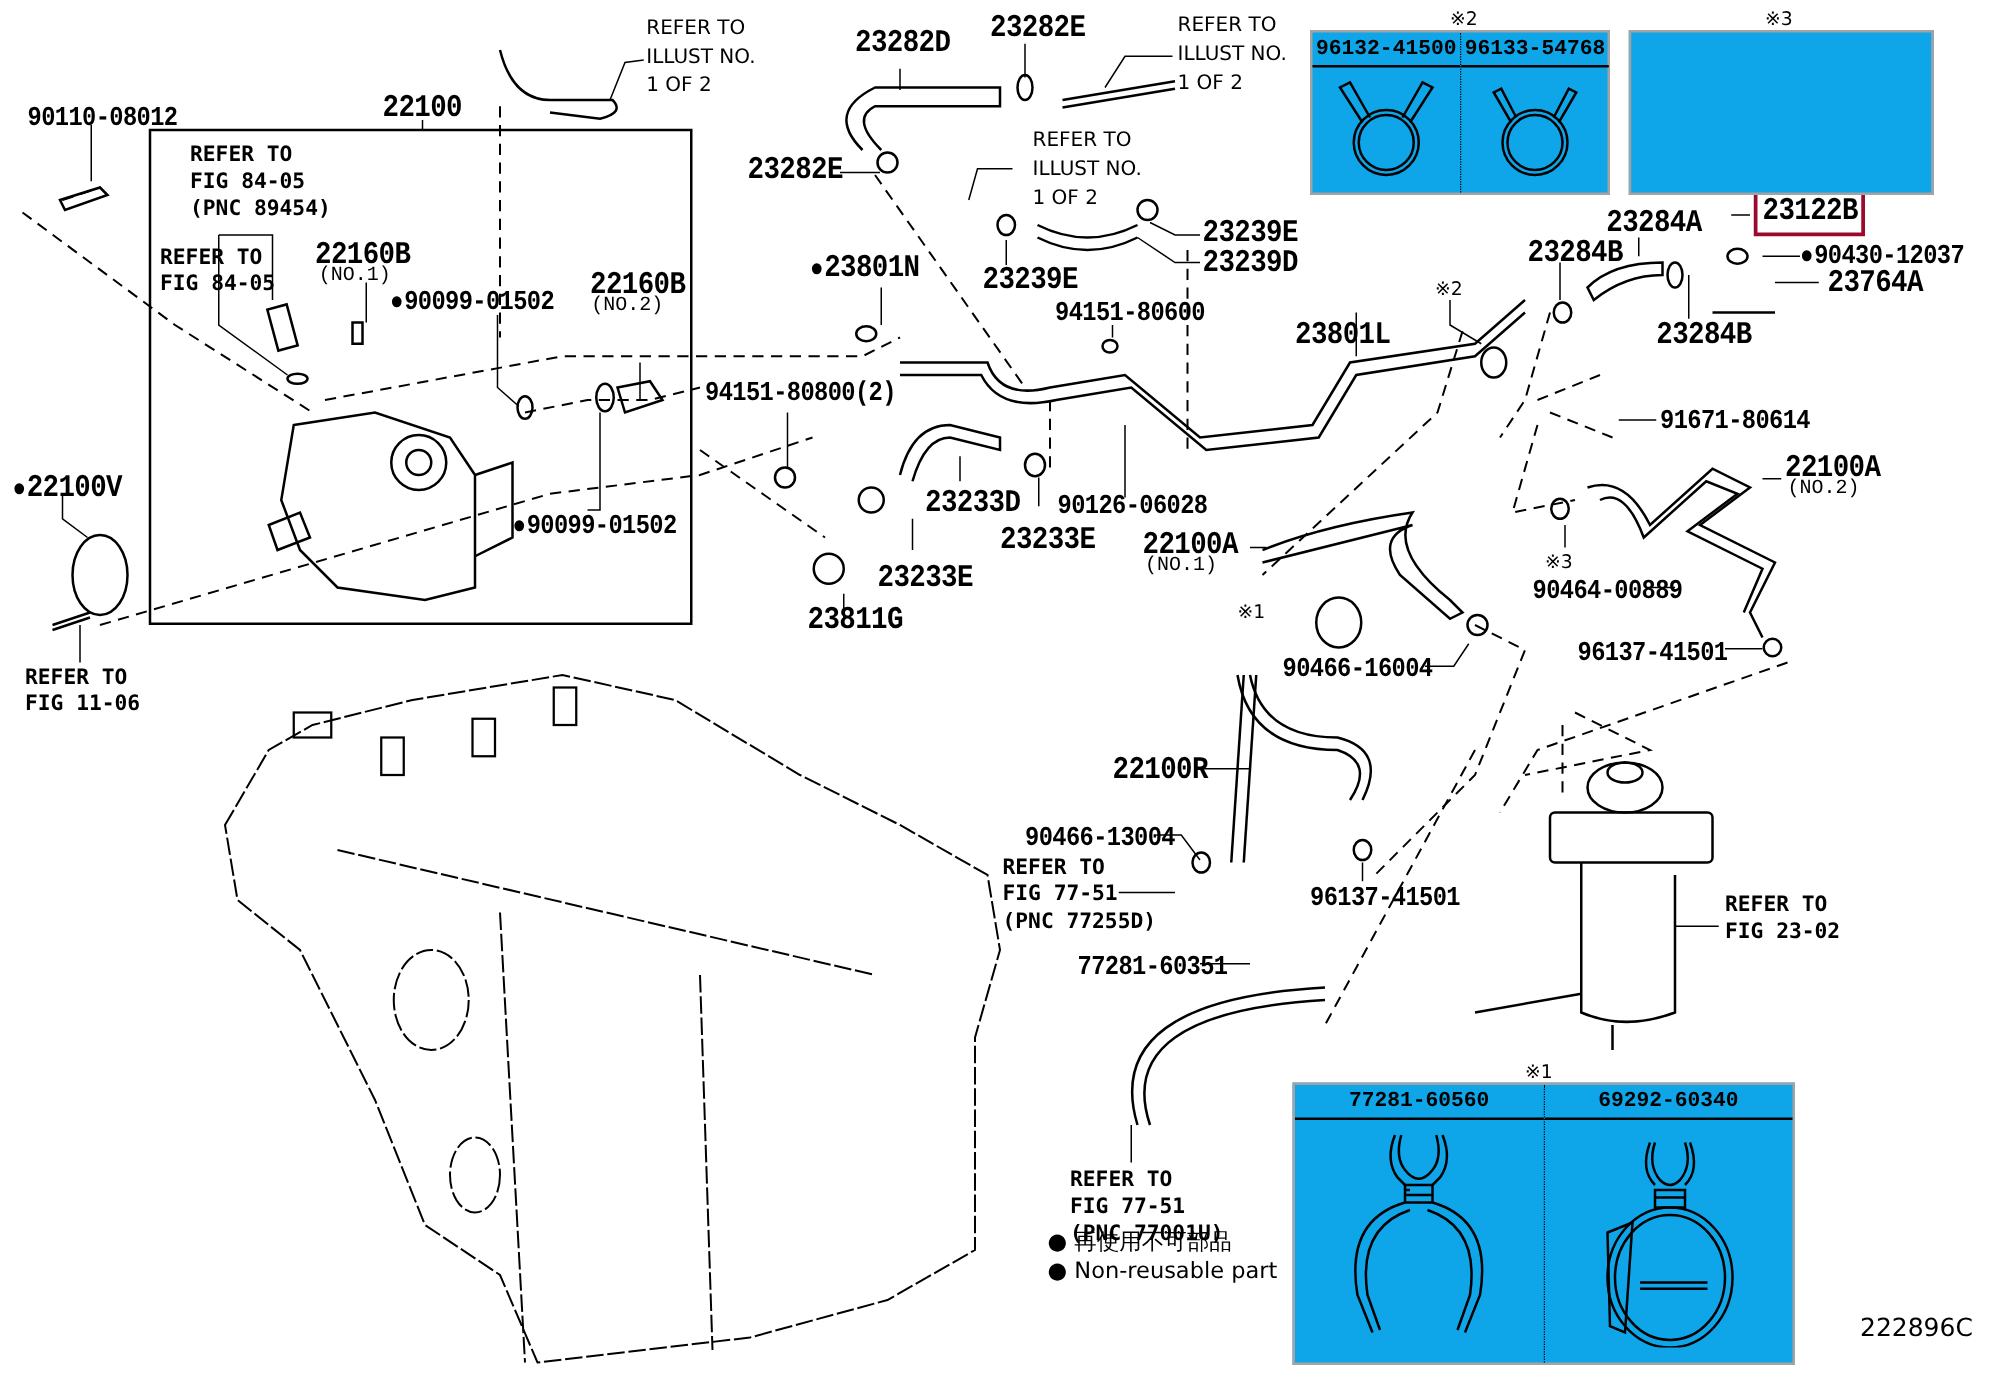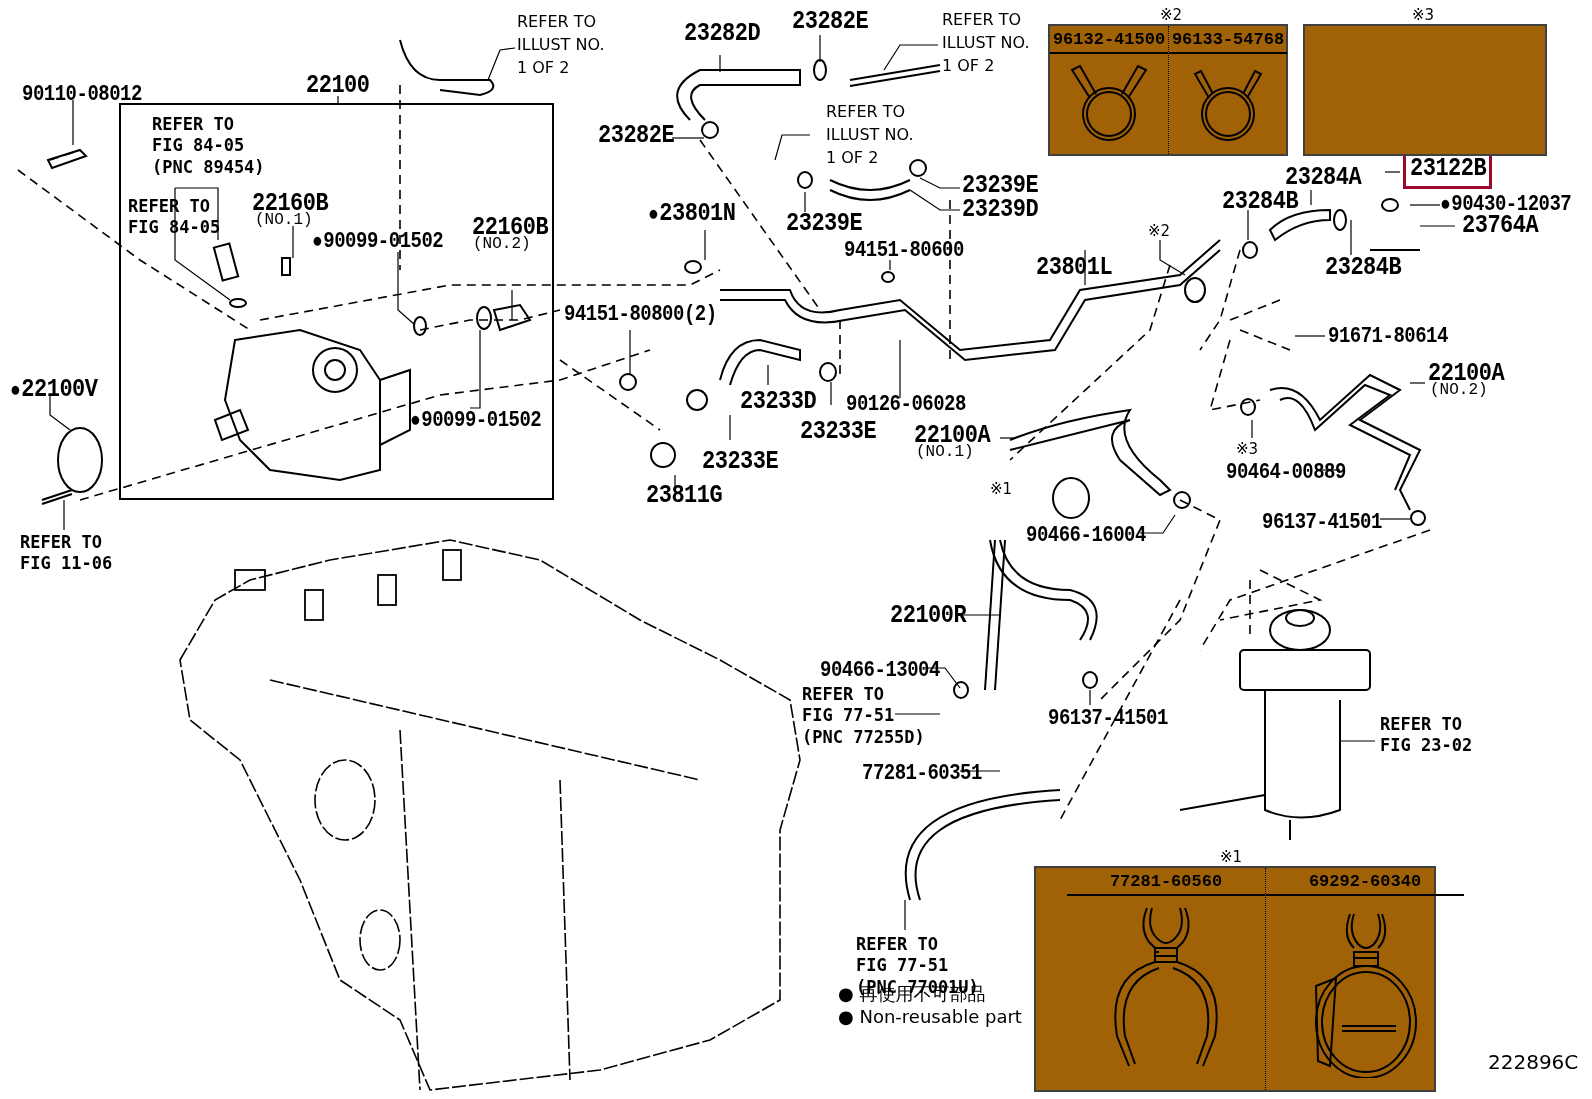--- a/index.html
+++ b/index.html
@@ -8,21 +8,21 @@
   .lbl { position:absolute; font-family:"Liberation Mono","DejaVu Sans Mono",monospace;
          font-size:19px; font-weight:bold; letter-spacing:-0.5px; white-space:nowrap; line-height:1; transform:scaleY(1.15); transform-origin:left top; }
   .lbl.big { font-size:22px; }
   .sm { position:absolute; font-family:Liberation Mono, monospace; font-size:16px; white-space:nowrap; line-height:1.35; }
   .ref { position:absolute; font-family:"DejaVu Sans Mono", monospace; font-size:17px; font-weight:bold; line-height:1.25; white-space:pre; }
   .refsm { position:absolute; font-family:"DejaVu Sans", sans-serif; font-size:16px; line-height:1.45; white-space:pre; }
   .dot::before { content:"\25CF"; font-size:18px; margin-right:1px; }
   .note { position:absolute; font-family:"DejaVu Sans", sans-serif; font-size:15px; white-space:nowrap; }
   .hl { position:absolute; border:3px solid #9b0a2e; }
   svg.draw { position:absolute; left:0; top:0; }
-  .tbl { position:absolute; border:2px solid #404040; display:flex; background:#a16207; }
+  .tbl { position:absolute; border:2px solid #a3a3a3; display:flex; background:#0ea5e9; }
   .tbl .col { border-left:1px dotted #000; display:flex; flex-direction:column; }
   .tbl .col:first-child { border-left:none; }
   .tbl .hdr { font-family:"Liberation Mono","DejaVu Sans Mono",monospace; font-weight:bold; font-size:17px;
               text-align:center; border-bottom:2px solid #000; padding:4px 2px 3px; white-space:nowrap; }
   .tbl .cell { flex:1; position:relative; }
   .tbl-mark { position:absolute; font-family:"DejaVu Sans", sans-serif; font-size:15px; }
   .legend { position:absolute; font-family:"DejaVu Sans", sans-serif; font-size:18px; line-height:1.3; }
   .code { position:absolute; font-family:"DejaVu Sans", sans-serif; font-size:20px; }
 </style>
 </head>
@@ -295,21 +295,21 @@
     </div>
   </div>
 </div>
 
 <div class="tbl-mark" style="left:1412px;top:6px;">※3</div>
 <div class="tbl" style="left:1303px;top:24px;width:240px;height:128px;">
 </div>
 
 <div class="tbl-mark" style="left:1220px;top:848px;">※1</div>
 <div class="tbl" style="left:1034px;top:866px;width:398px;height:222px;">
-  <div class="col" style="width:50%;padding-left:31px;">
+  <div class="col" style="width:50%;">
     <div class="hdr">77281-60560</div>
     <div class="cell">
       <svg width="198" height="182" fill="none" stroke="#000" stroke-width="2">
           <path d="M85 12 Q80 30 88 40 Q99 54 110 40 Q118 30 113 12"></path>
           <path d="M80 12 Q72 32 82 46 L88 52"></path>
           <path d="M118 12 Q126 32 116 46 L110 52"></path>
           <rect x="88" y="52" width="22" height="14"></rect>
           <path d="M88 56 L92 56 M88 60 L110 60"></path>
           <path d="M88 66 Q40 80 50 140 L62 170"></path>
           <path d="M110 66 Q158 80 148 140 L136 170"></path>

